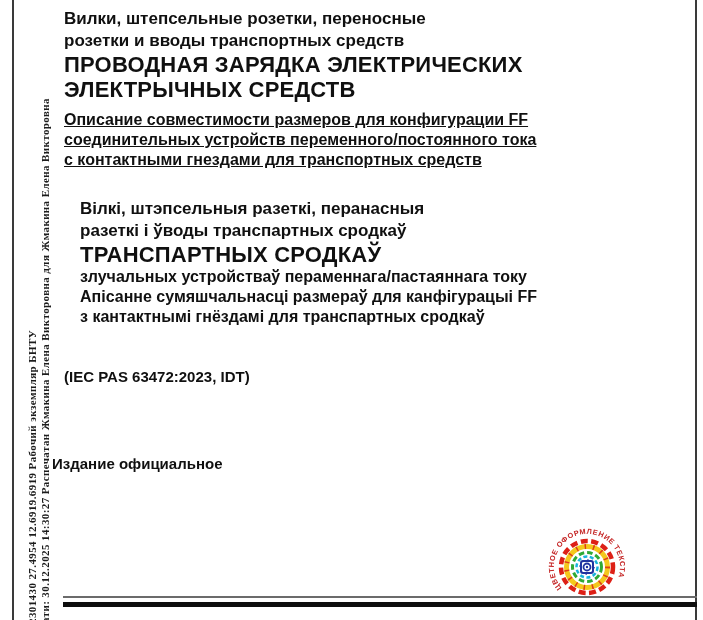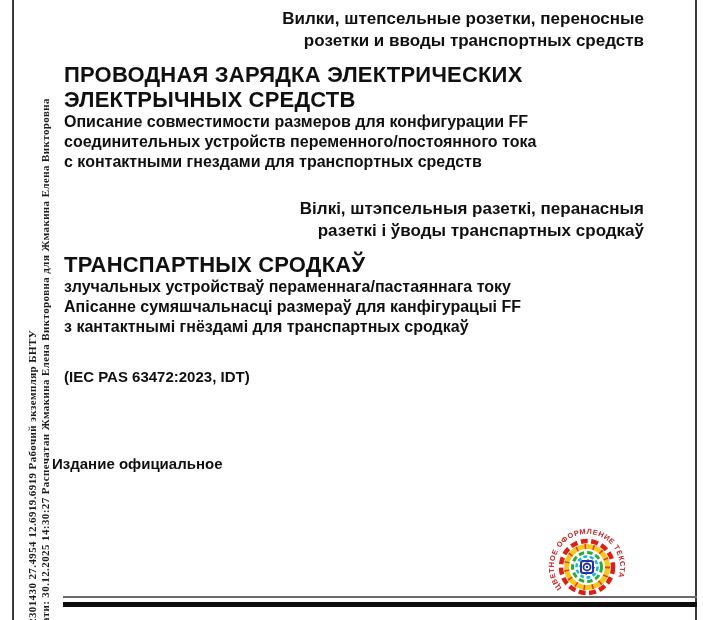--- a/index.html
+++ b/index.html
@@ -35,33 +35,33 @@
   }
   .vtext-1 { left: 26px; top: 624px; }
   .vtext-2 { left: 39px; top: 623px; }
 
   
   .content {
     position: absolute;
     left: 64px; top: 8px; width: 580px;
   }
   .lang-block { margin: 0; }
-  .block-be { position: absolute; top: 190px; left: 0; width: 580px; }
+  .block-be { position: absolute; top: 190px; left: 16px; width: 580px; }
   .block-ru { position: absolute; top: 0; left: 0; width: 580px; }
   .subtitle-line {
-    font-size: 17px; font-weight: bold; line-height: 22px; text-align: right;
+    font-size: 17px; font-weight: bold; line-height: 22px;
   }
   .title-line {
     font-size: 22px; font-weight: bold; line-height: 25px; letter-spacing: 0.2px;
   }
-  .title-group { margin-top: 10px; }
+  .title-group { margin-top: 0; }
   .desc-line {
     font-size: 16px; font-weight: bold; line-height: 20px;
   }
-  .desc-group { margin-top: 0; }
+  .desc-group { margin-top: 8px; text-decoration: underline; }
   .reference {
     position: absolute; left: 64px; top: 368px;
     font-size: 15px; font-weight: bold;
   }
   .edition {
     position: absolute; left: 52px; top: 455px;
     font-size: 15px; font-weight: bold;
   }
 
   

